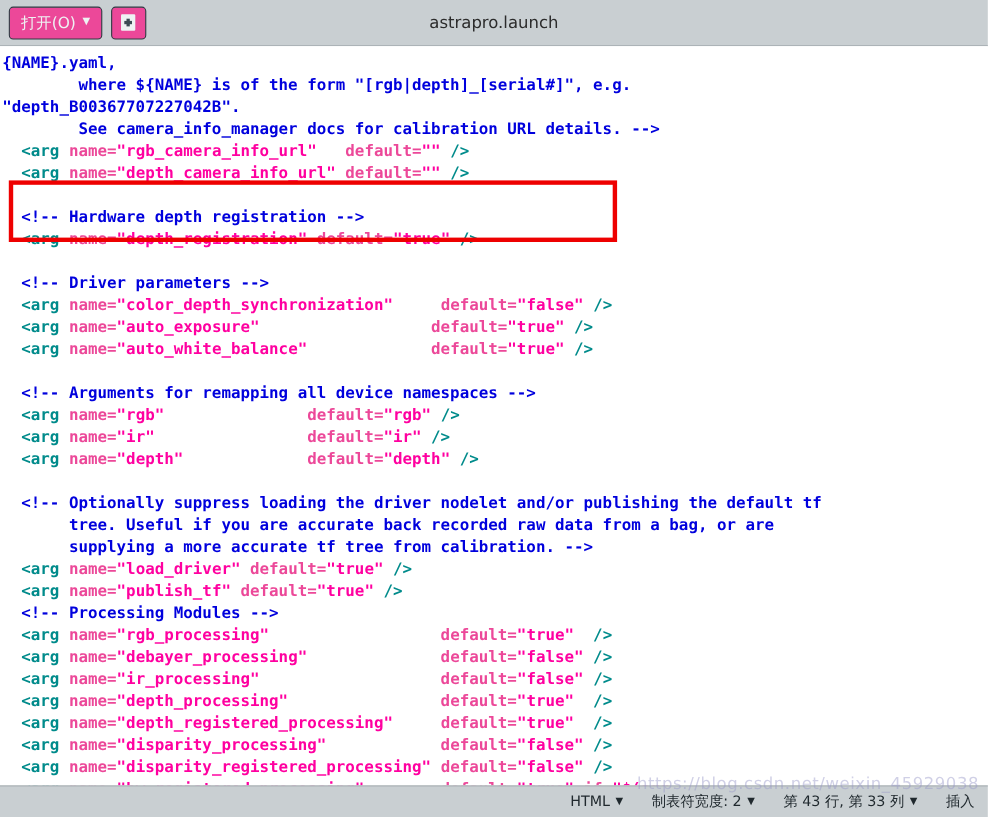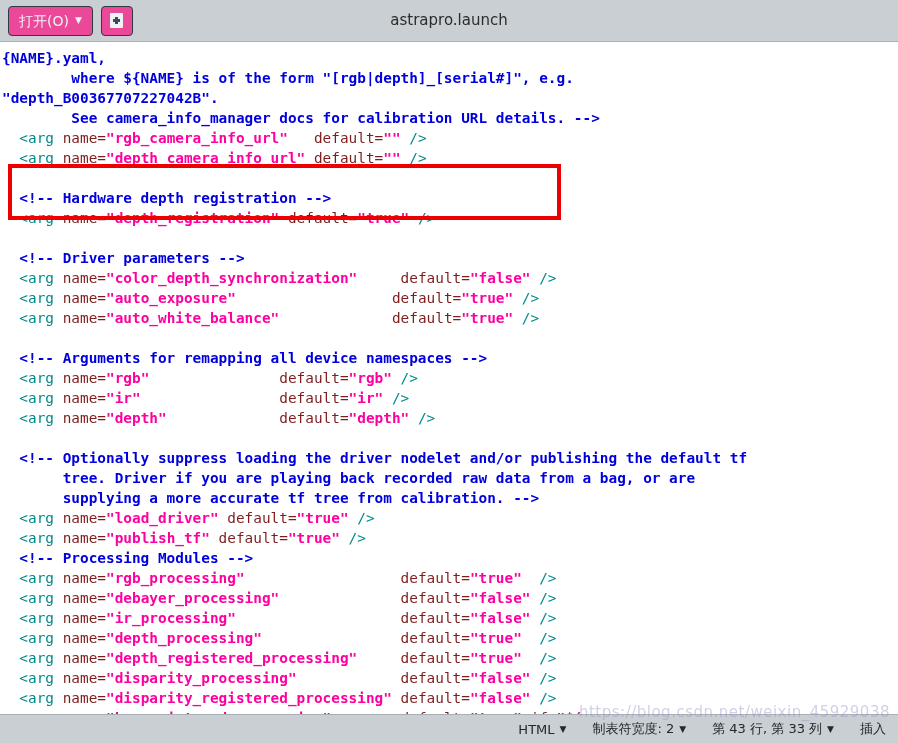--- a/index.html
+++ b/index.html
@@ -136,22 +136,22 @@
     font-family: "DejaVu Sans Mono", monospace;
     font-size: 14.4px;
     line-height: 20px;
     white-space: pre;
     position: absolute;
     top: -14px;
     left: 0;
     letter-spacing: 0px;
   }
   .cm  { color: #0000dd; font-weight: bold; }   
-  .tg  { color: #008b8b; font-weight: normal; }   
-  .at  { color: #7f1d1d; font-weight: normal; }   
+  .tg  { color: #008b8b; font-weight: bold; }   
+  .at  { color: #ec4899; font-weight: bold; }   
   .st  { color: #ff00a0; font-weight: bold; }   
 
   
   .redbox {
     position: absolute;
     left: 8px;
     top: 122px;
     width: 553px;
     height: 56px;
     border: 4px solid #ee0000;
@@ -238,21 +238,21 @@
 <span><span class="tg">  &lt;arg </span><span class="at">name=</span><span class="st">"color_depth_synchronization"</span><span class="at">     default=</span><span class="st">"false"</span><span class="tg"> /&gt;</span></span>
 <span><span class="tg">  &lt;arg </span><span class="at">name=</span><span class="st">"auto_exposure"</span><span class="at">                  default=</span><span class="st">"true"</span><span class="tg"> /&gt;</span></span>
 <span><span class="tg">  &lt;arg </span><span class="at">name=</span><span class="st">"auto_white_balance"</span><span class="at">             default=</span><span class="st">"true"</span><span class="tg"> /&gt;</span></span>
 <span> </span>
 <span><span class="cm">  &lt;!-- Arguments for remapping all device namespaces --&gt;</span></span>
 <span><span class="tg">  &lt;arg </span><span class="at">name=</span><span class="st">"rgb"</span><span class="at">               default=</span><span class="st">"rgb"</span><span class="tg"> /&gt;</span></span>
 <span><span class="tg">  &lt;arg </span><span class="at">name=</span><span class="st">"ir"</span><span class="at">                default=</span><span class="st">"ir"</span><span class="tg"> /&gt;</span></span>
 <span><span class="tg">  &lt;arg </span><span class="at">name=</span><span class="st">"depth"</span><span class="at">             default=</span><span class="st">"depth"</span><span class="tg"> /&gt;</span></span>
 <span> </span>
 <span><span class="cm">  &lt;!-- Optionally suppress loading the driver nodelet and/or publishing the default tf</span></span>
-<span><span class="cm">       tree. Driver if you are playing back recorded raw data from a bag, or are</span></span>
+<span><span class="cm">       tree. Useful if you are accurate back recorded raw data from a bag, or are</span></span>
 <span><span class="cm">       supplying a more accurate tf tree from calibration. --&gt;</span></span>
 <span><span class="tg">  &lt;arg </span><span class="at">name=</span><span class="st">"load_driver"</span><span class="at"> default=</span><span class="st">"true"</span><span class="tg"> /&gt;</span></span>
 <span><span class="tg">  &lt;arg </span><span class="at">name=</span><span class="st">"publish_tf"</span><span class="at"> default=</span><span class="st">"true"</span><span class="tg"> /&gt;</span></span>
 <span><span class="cm">  &lt;!-- Processing Modules --&gt;</span></span>
 <span><span class="tg">  &lt;arg </span><span class="at">name=</span><span class="st">"rgb_processing"</span><span class="at">                  default=</span><span class="st">"true"</span><span class="tg">  /&gt;</span></span>
 <span><span class="tg">  &lt;arg </span><span class="at">name=</span><span class="st">"debayer_processing"</span><span class="at">              default=</span><span class="st">"false"</span><span class="tg"> /&gt;</span></span>
 <span><span class="tg">  &lt;arg </span><span class="at">name=</span><span class="st">"ir_processing"</span><span class="at">                   default=</span><span class="st">"false"</span><span class="tg"> /&gt;</span></span>
 <span><span class="tg">  &lt;arg </span><span class="at">name=</span><span class="st">"depth_processing"</span><span class="at">                default=</span><span class="st">"true"</span><span class="tg">  /&gt;</span></span>
 <span><span class="tg">  &lt;arg </span><span class="at">name=</span><span class="st">"depth_registered_processing"</span><span class="at">     default=</span><span class="st">"true"</span><span class="tg">  /&gt;</span></span>
 <span><span class="tg">  &lt;arg </span><span class="at">name=</span><span class="st">"disparity_processing"</span><span class="at">            default=</span><span class="st">"false"</span><span class="tg"> /&gt;</span></span>

